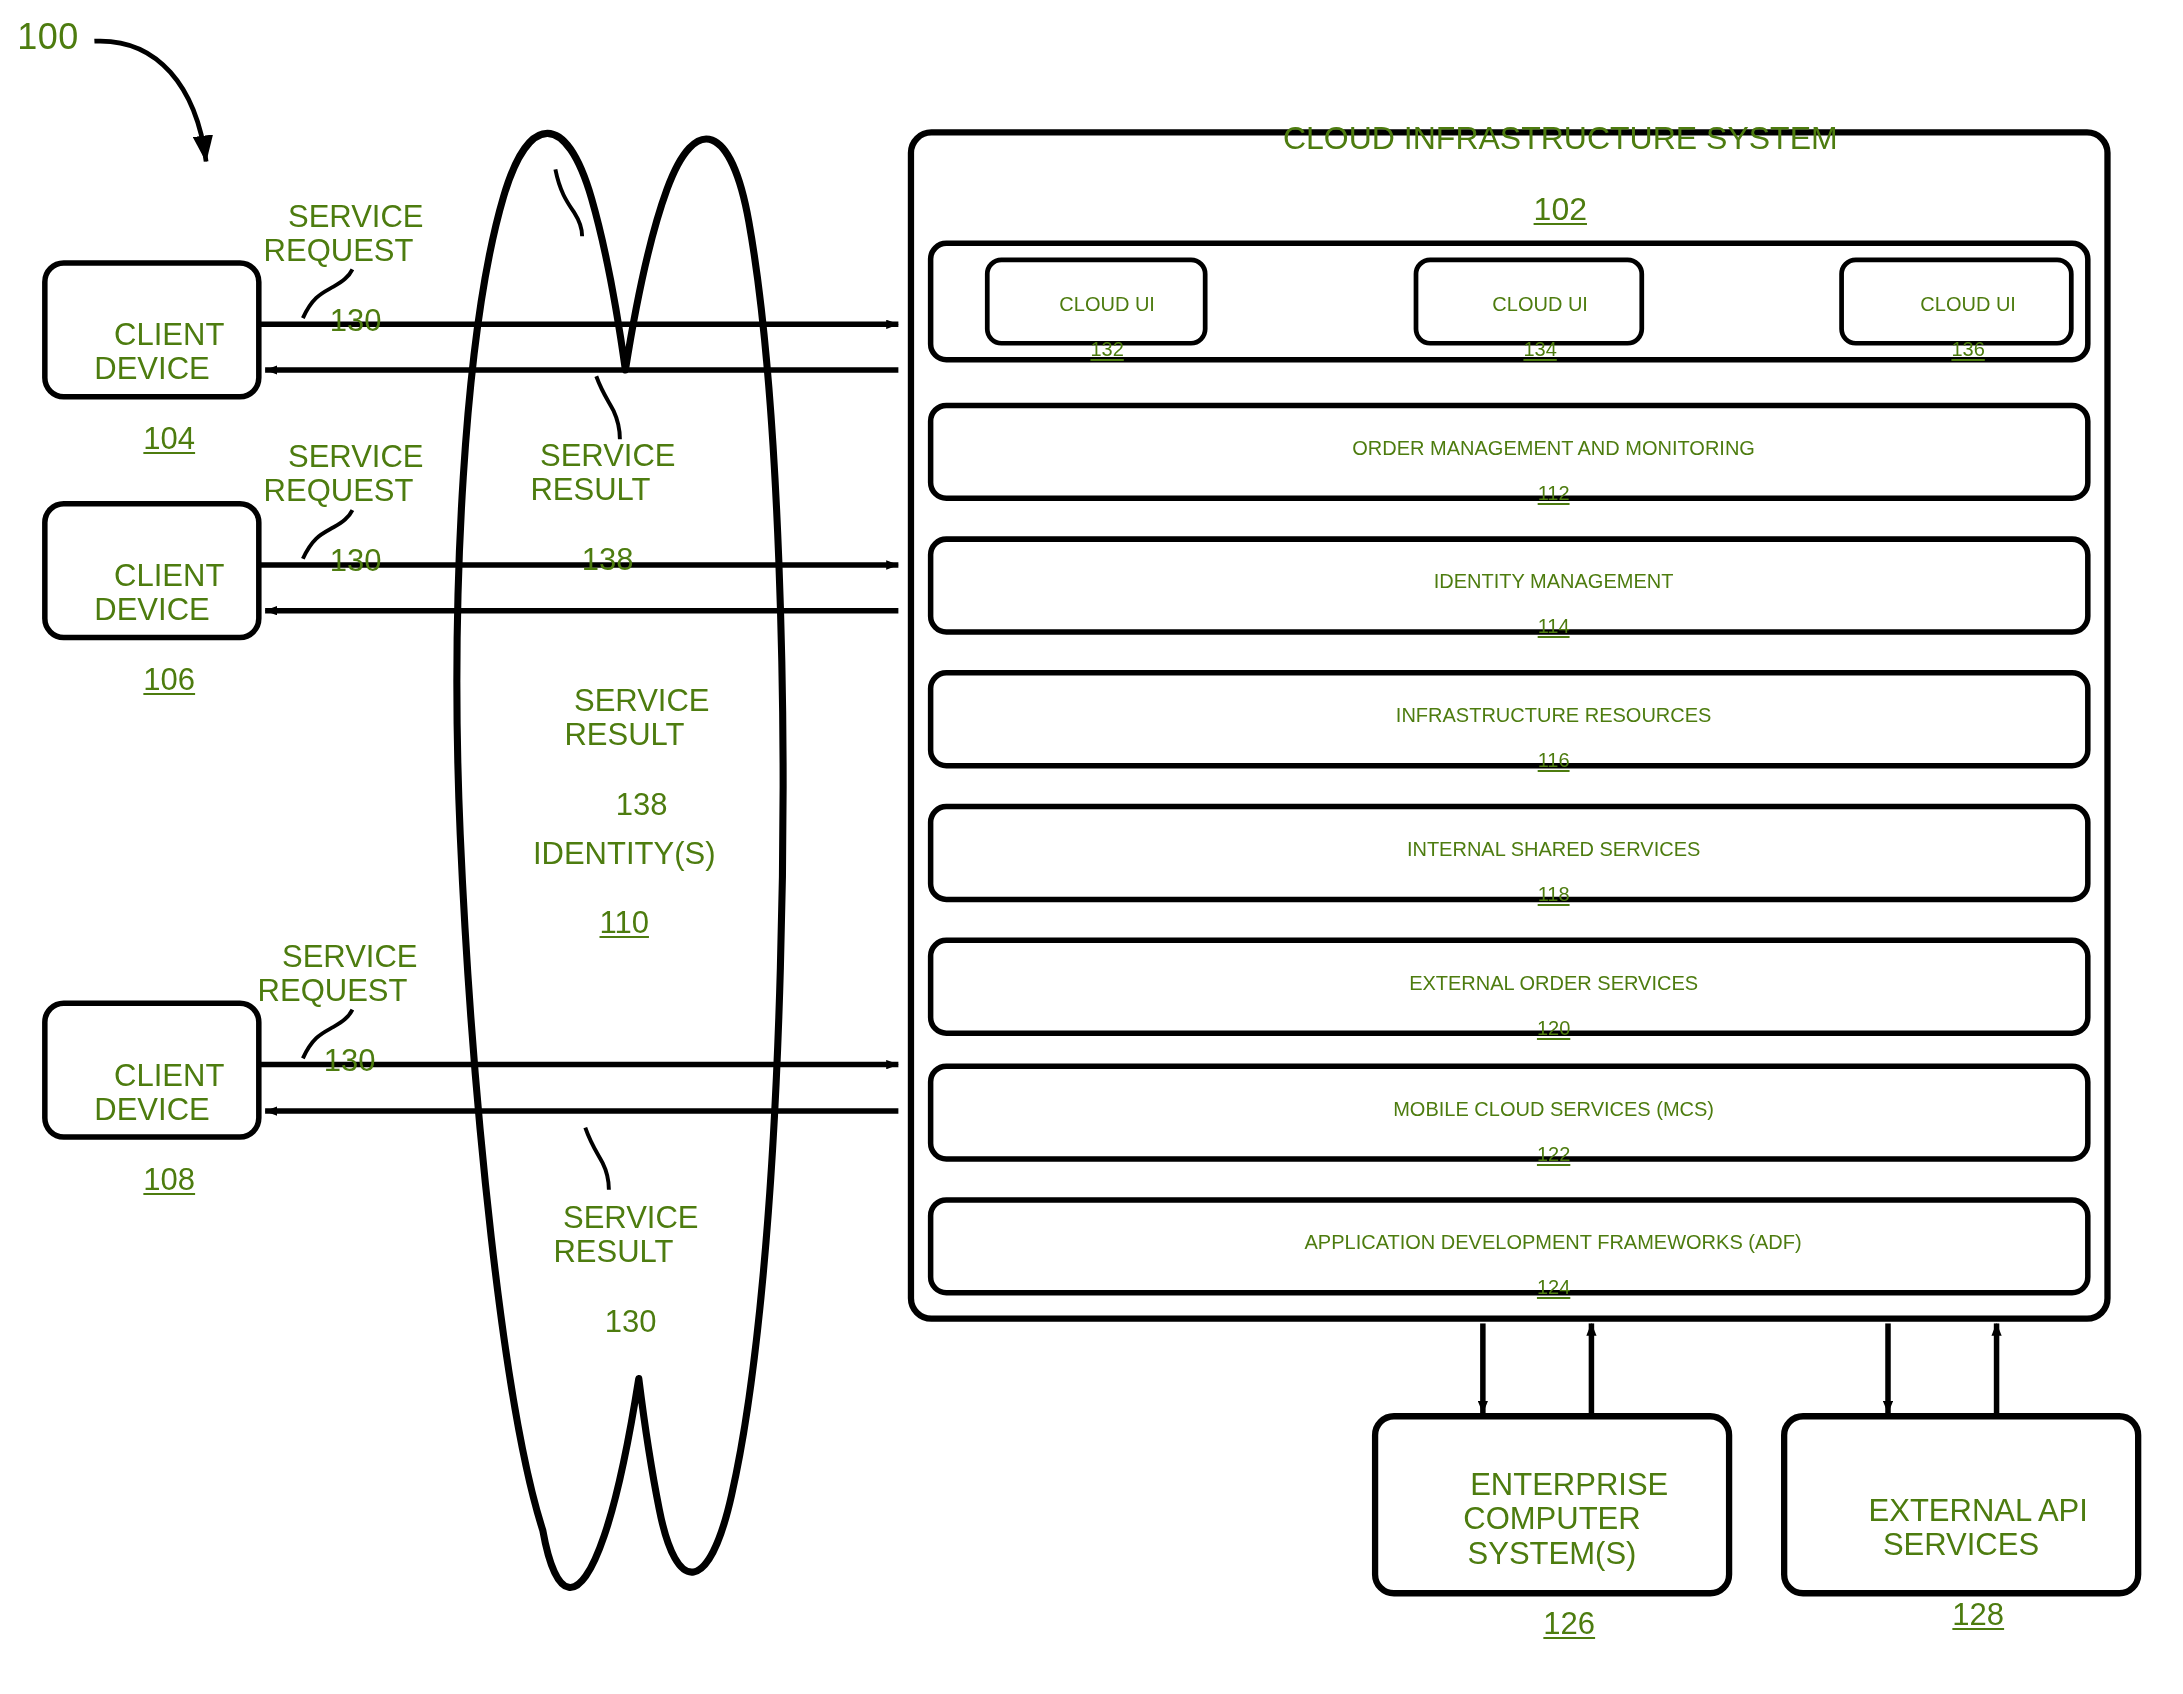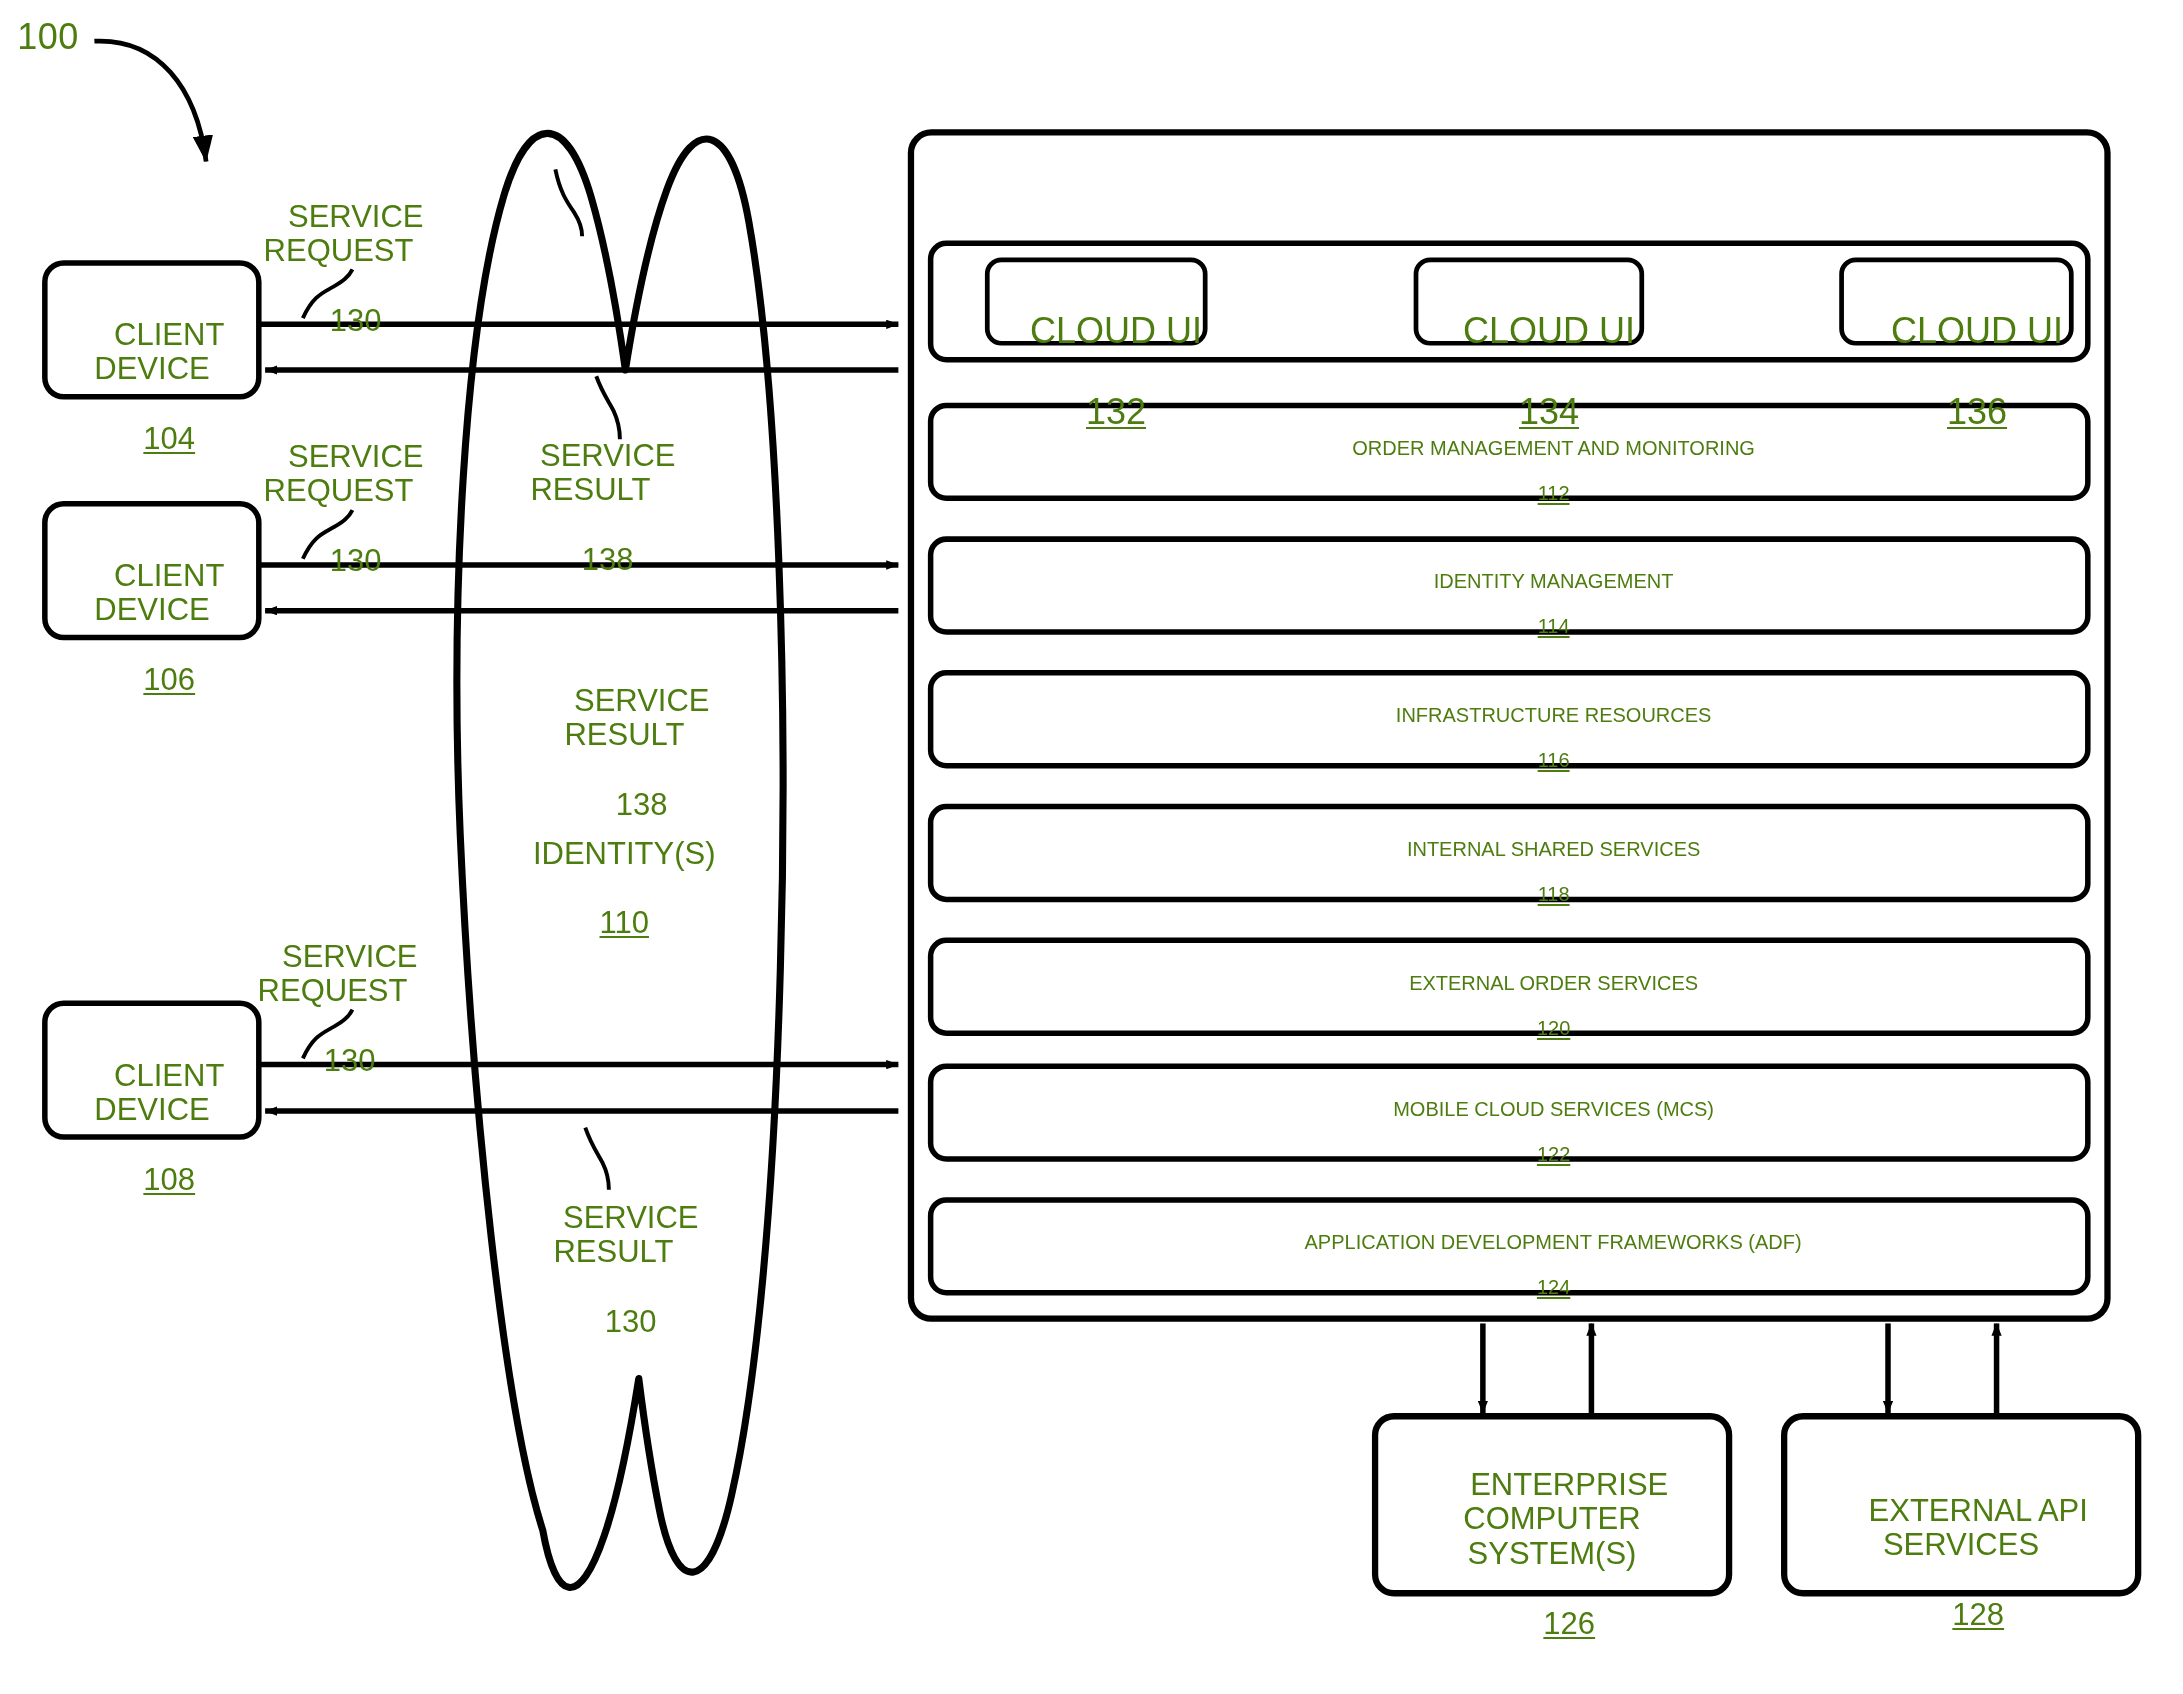--- a/index.html
+++ b/index.html
@@ -68,21 +68,21 @@
     left: 905px;
     top: 85px;
   }
 
   .layer-label {
     font-size: 20px;
     width: 1267px;
     left: 909px;
   }
   .ui-label {
-    font-size: 36px;
+    font-size: 20px;
   }
   .bottom-box-label {
     font-size: 31px;
   }
 </style>
 </head>
 <body>
 
 <div id="figure">
 
@@ -234,20 +234,24 @@
   <div class="lbl flow-label" style="left:511px; top:1166px; width:205px;">
     <span>SERVICE<br>RESULT</span><br>
     <span>130</span>
   </div>
 
   <div class="lbl" id="network-label" style="left:481px; top:802px; width:252px;">
     <span>IDENTITY(S)</span><br>
     <span class="ref-num">110</span>
   </div>
 
+  <div class="lbl" id="cis-title">
+    <span>CLOUD INFRASTRUCTURE SYSTEM</span><br>
+    <span class="ref-num">102</span>
+  </div>
 
   <div class="lbl ui-label" style="left:987px; top:271px; width:218px;">
     <span>CLOUD UI</span><br>
     <span class="ref-num">132</span>
   </div>
 
   <div class="lbl ui-label" style="left:1416px; top:271px; width:226px;">
     <span>CLOUD UI</span><br>
     <span class="ref-num">134</span>
   </div>

